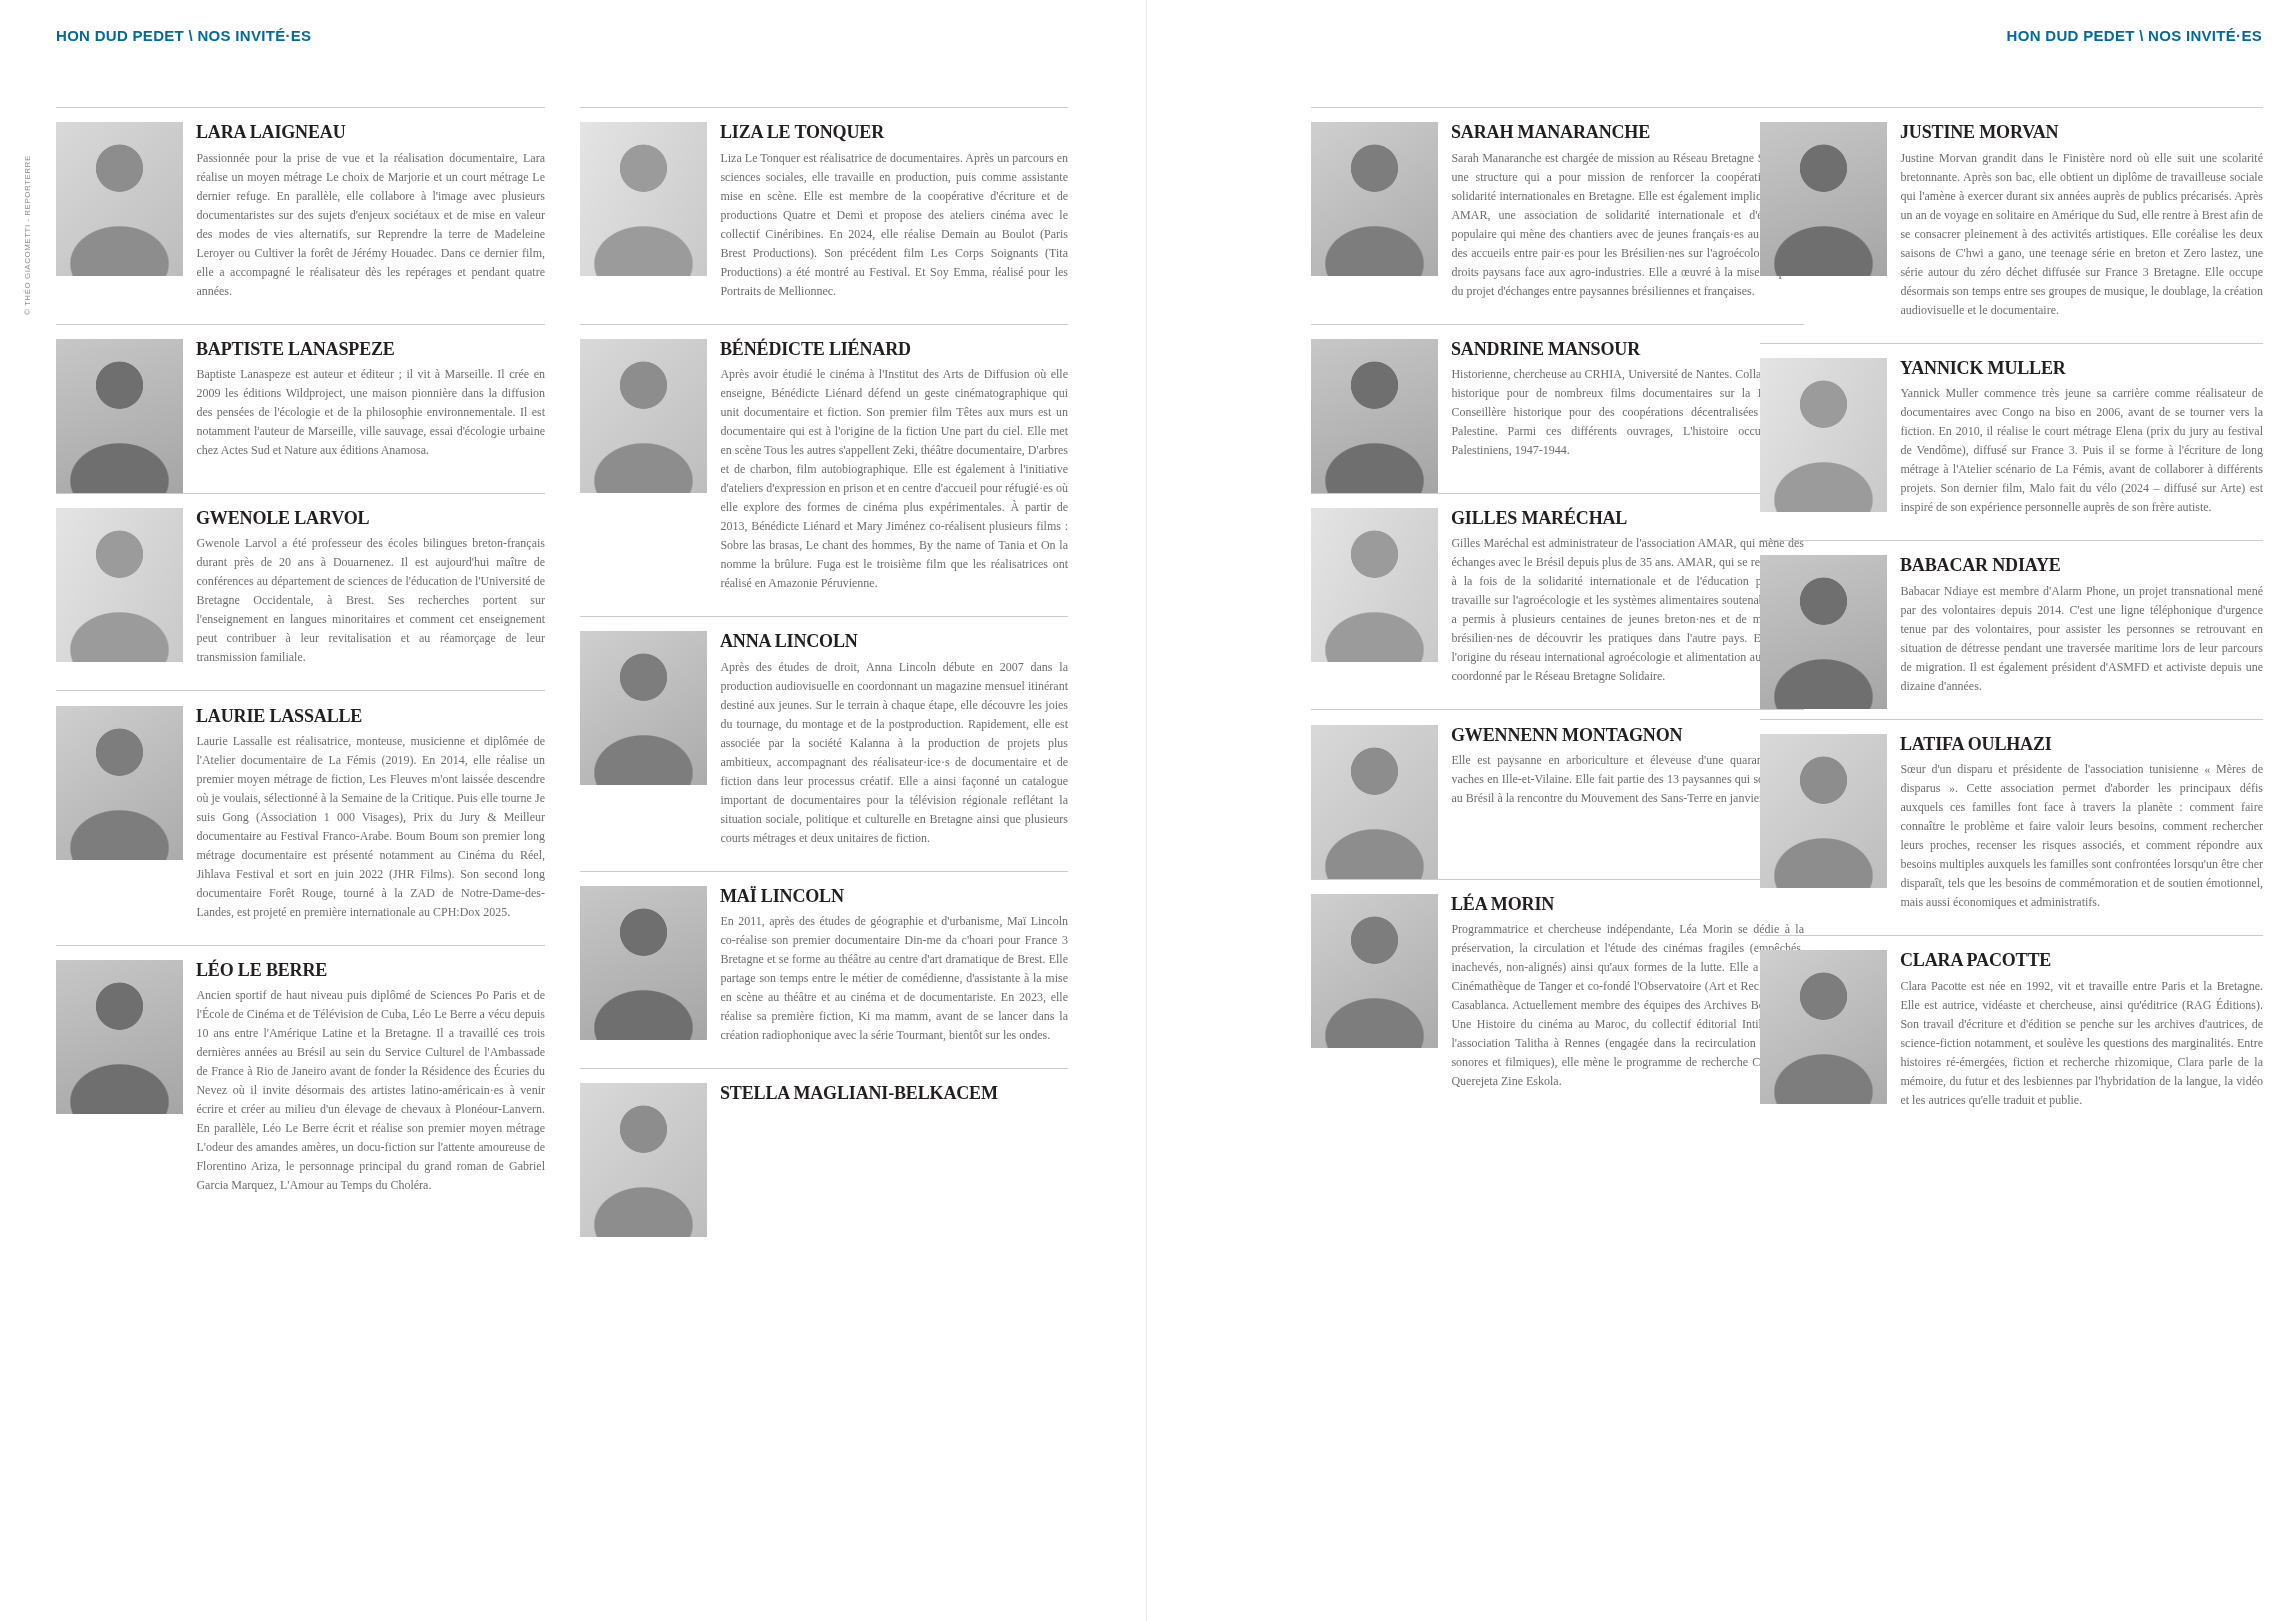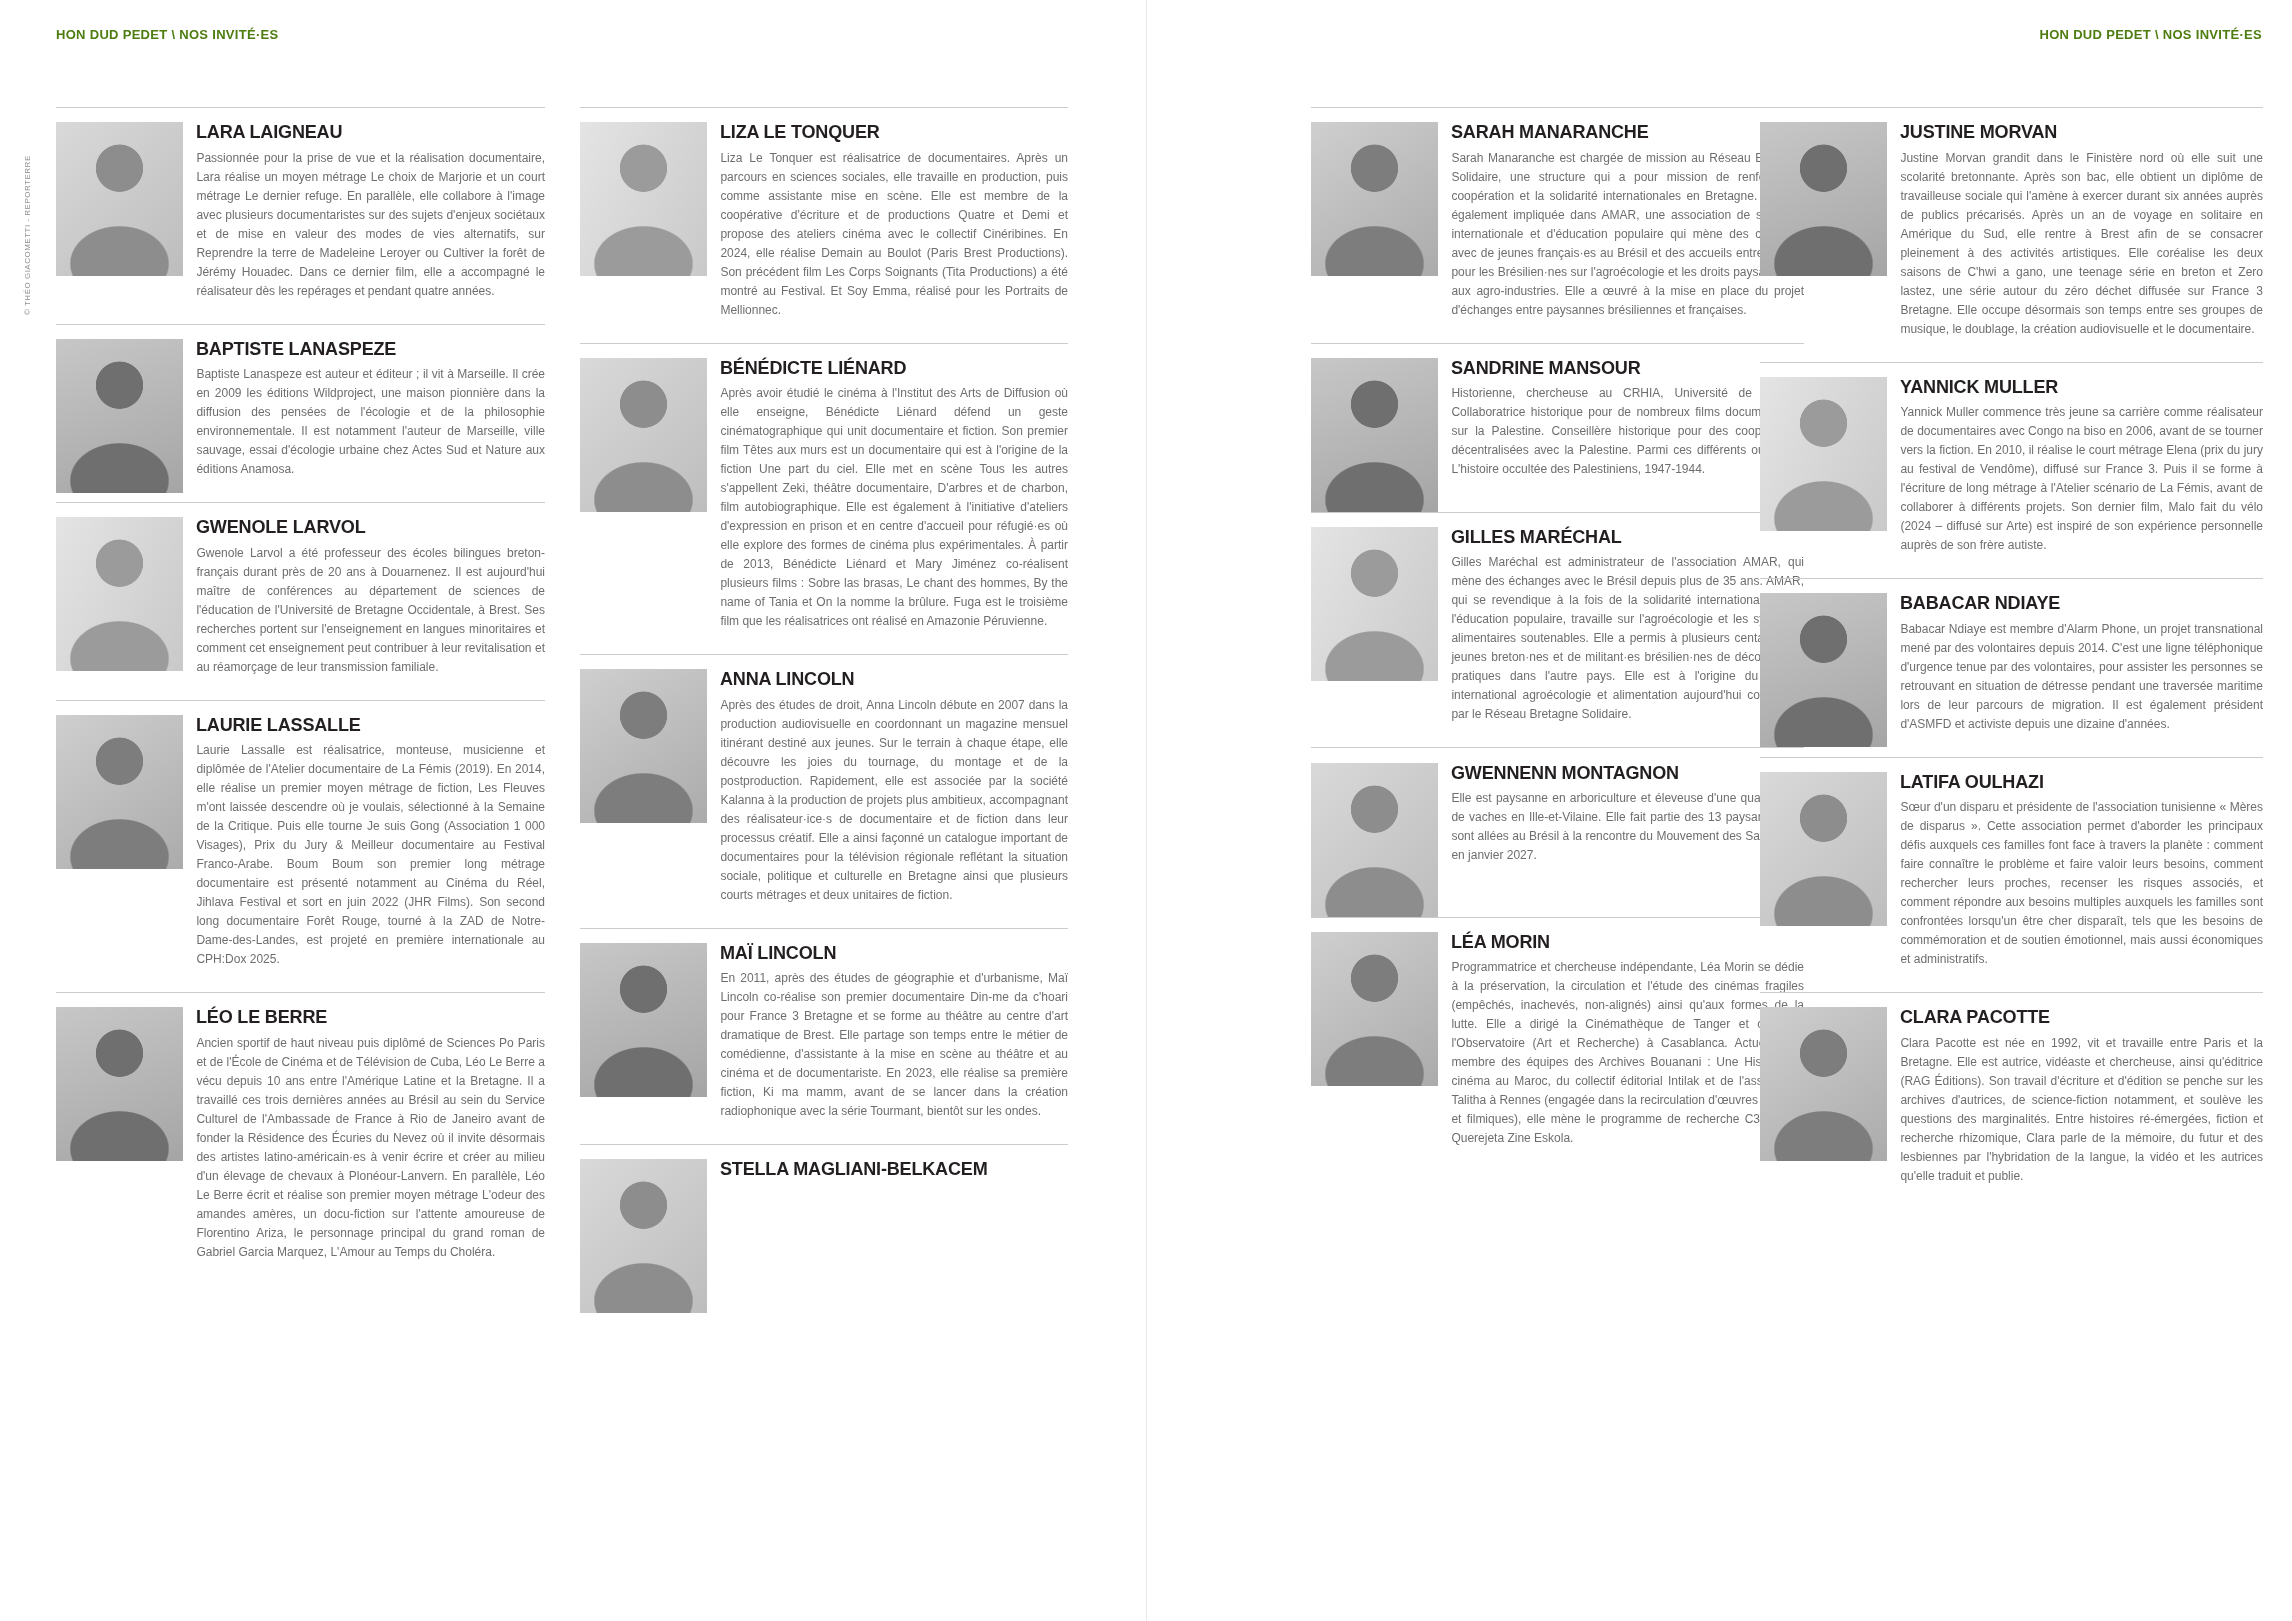--- a/index.html
+++ b/index.html
@@ -1,30 +1,30 @@
 <!DOCTYPE html>
 <html lang="fr" style="font-size:14.3px"><head>
 <meta charset="utf-8">
 <style>
   html,body{margin:0;padding:0;background:#ffffff;}
   #stage{position:relative;width:2293px;height:1622px;background:#ffffff;overflow:hidden;
          font-family:"Liberation Sans",sans-serif;}
-  .pagehdr{position:absolute;top:27px;font-size:13px;font-weight:700;letter-spacing:0.3px;
-           color:#4d7c0f;white-space:nowrap;}
+  .pagehdr{position:absolute;top:27px;font-size:15px;font-weight:700;letter-spacing:0.3px;
+           color:#0369a1;white-space:nowrap;}
   #hdr-left{left:56px;}
   #hdr-right{right:31px;}
   #center-fold{position:absolute;left:1146px;top:0;width:0.9px;height:100%;
                background:linear-gradient(to right,#e3e3e3,#efefef);}
   .col{position:absolute;top:107px;}
   #col-1{left:56px;width:489px;}
   #col-2{left:580px;width:488px;}
   #col-3{left:1311px;width:493px;}
   #col-4{left:1760px;width:503px;}
   .rule{border:none;border-top:0.9px solid #cccccc;margin:0 0 14.3px 0;}
-  .entry{margin:0;}
+  .entry{margin:0;font-family:Liberation Serif, serif;}
   .row{display:flex;align-items:flex-start;}
   .photo{flex:0 0 127px;height:154px;margin-right:13.4px;border:0;
          background:
            radial-gradient(circle 24px at 50% 30%, #8d8d8d 97%, rgba(0,0,0,0) 100%),
            radial-gradient(ellipse 50px 38px at 50% 92%, #8d8d8d 97%, rgba(0,0,0,0) 100%),
            linear-gradient(135deg,#d9d9d9,#bdbdbd);}
   .photo.tone-b{background:
            radial-gradient(circle 24px at 50% 30%, #6f6f6f 97%, rgba(0,0,0,0) 100%),
            radial-gradient(ellipse 50px 38px at 50% 92%, #6f6f6f 97%, rgba(0,0,0,0) 100%),
            linear-gradient(160deg,#c7c7c7,#a5a5a5);}

